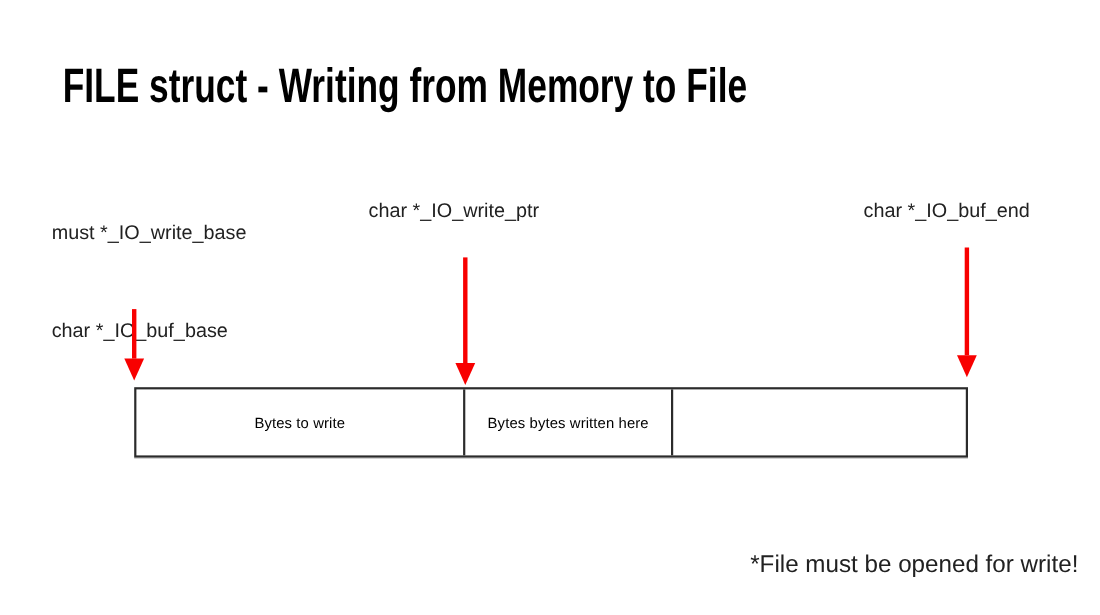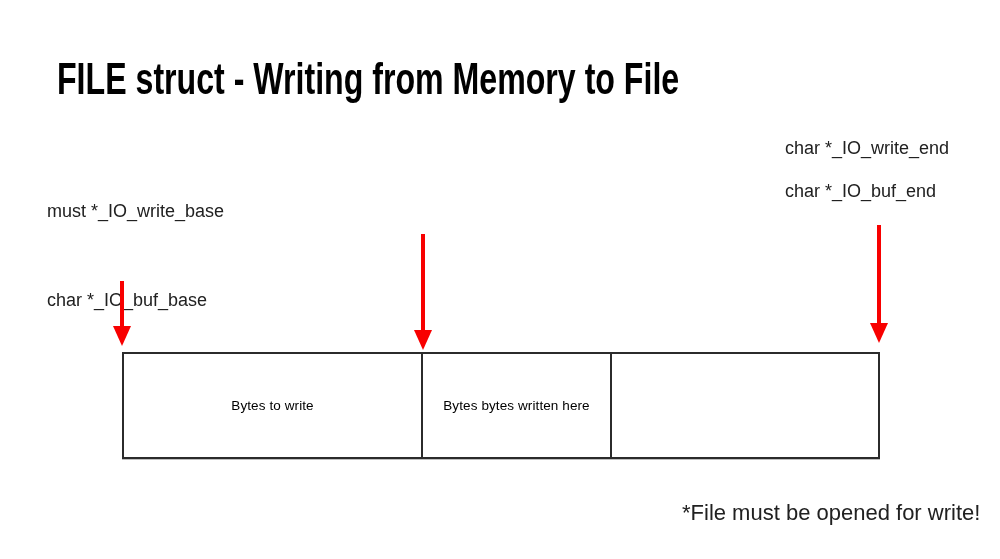--- a/index.html
+++ b/index.html
@@ -54,21 +54,21 @@
     height: 0;
     border-left: 9px solid transparent;
     border-right: 9px solid transparent;
     border-top: 20px solid var(--color-arrow);
   }
   .buffer-box {
     position: absolute;
     left: 122px;
     top: 352px;
     width: 758px;
-    height: 107px;
+    height: 64px;
     border: 2px solid var(--color-border);
     background: #ffffff;
     display: flex;
     box-shadow: 0 1px 0 rgba(0,0,0,0.25);
   }
   .buffer-section {
     display: flex;
     align-items: center;
     justify-content: center;
     font-size: 13.5px;
@@ -90,22 +90,22 @@
 </head>
 <body>
 
 <div class="canvas">
 
   <h1 class="diagram-title">FILE struct - Writing from Memory to File</h1>
 
   <div class="ptr-label" style="left:47px; top:202px;">must *_IO_write_base</div>
   <div class="ptr-label" style="left:47px; top:246px;margin-top:45px;">char *_IO_buf_base</div>
 
+  <div class="ptr-label" style="left:335px; top:182px;">char *_IO_write_ptr</div>
 
-  <div class="ptr-label" style="left:785px; top:139px;">char *_IO_write_end</div>
   <div class="ptr-label" style="left:785px; top:182px;">char *_IO_buf_end</div>
 
   <div class="arrow" style="left:113px; top:281px; height:65px;">
     <div class="stem"></div>
     <div class="head"></div>
   </div>
   <div class="arrow" style="left:414px; top:234px; height:116px;">
     <div class="stem"></div>
     <div class="head"></div>
   </div>

